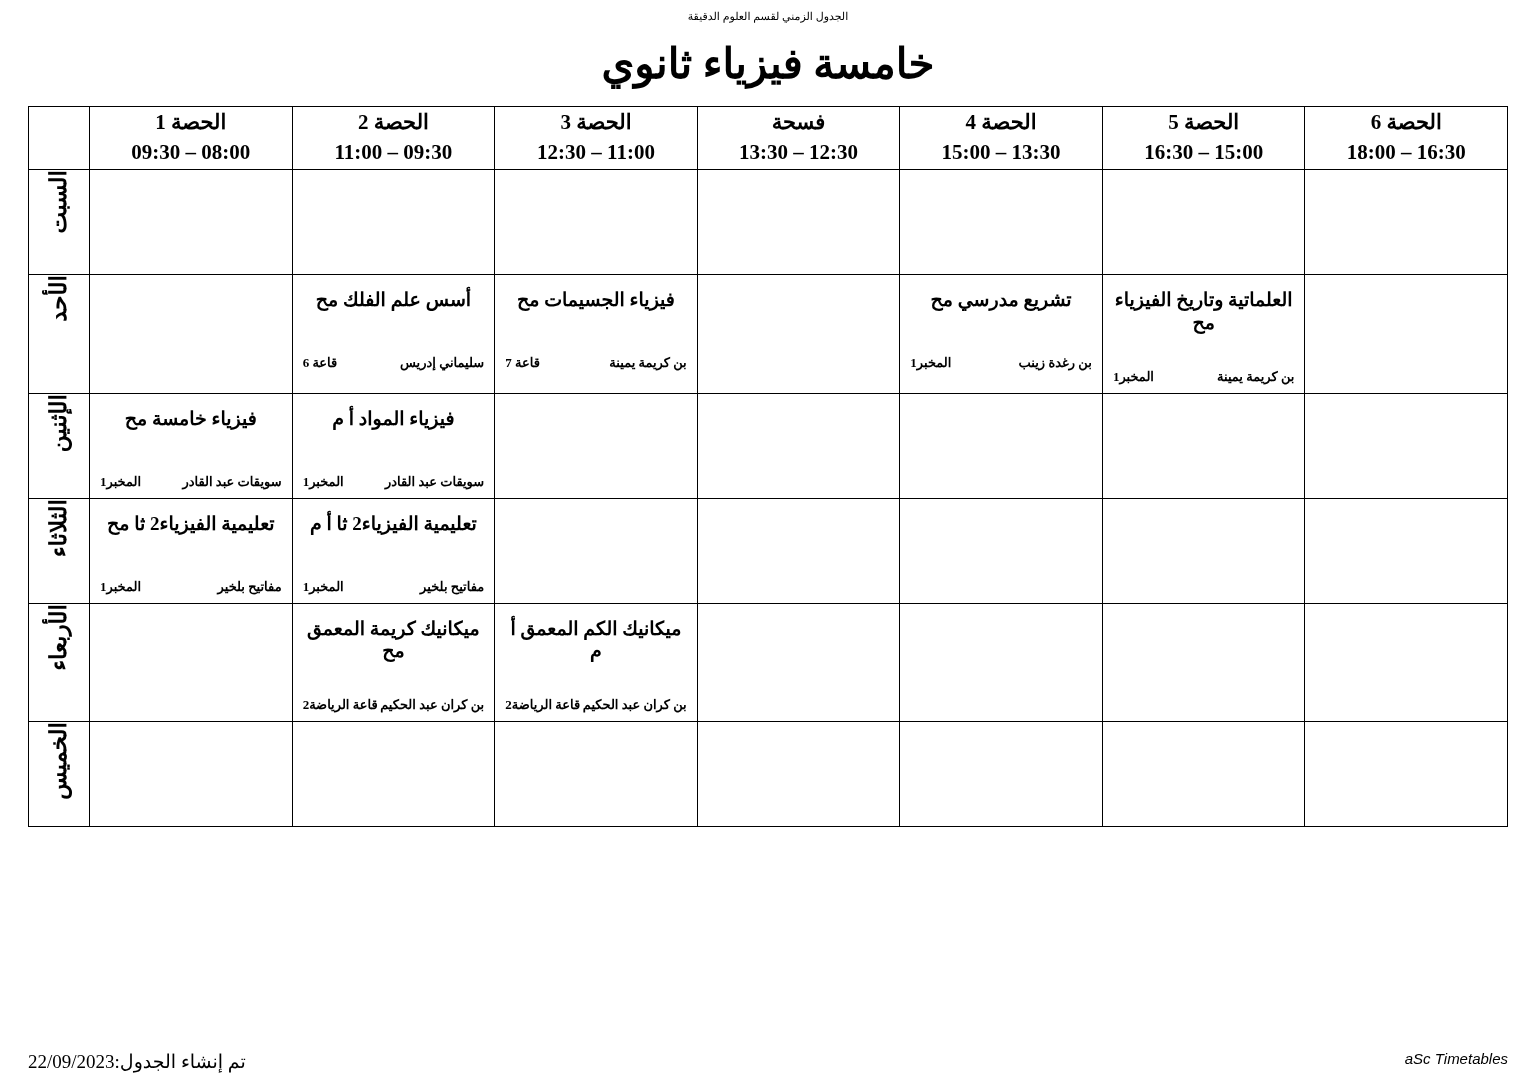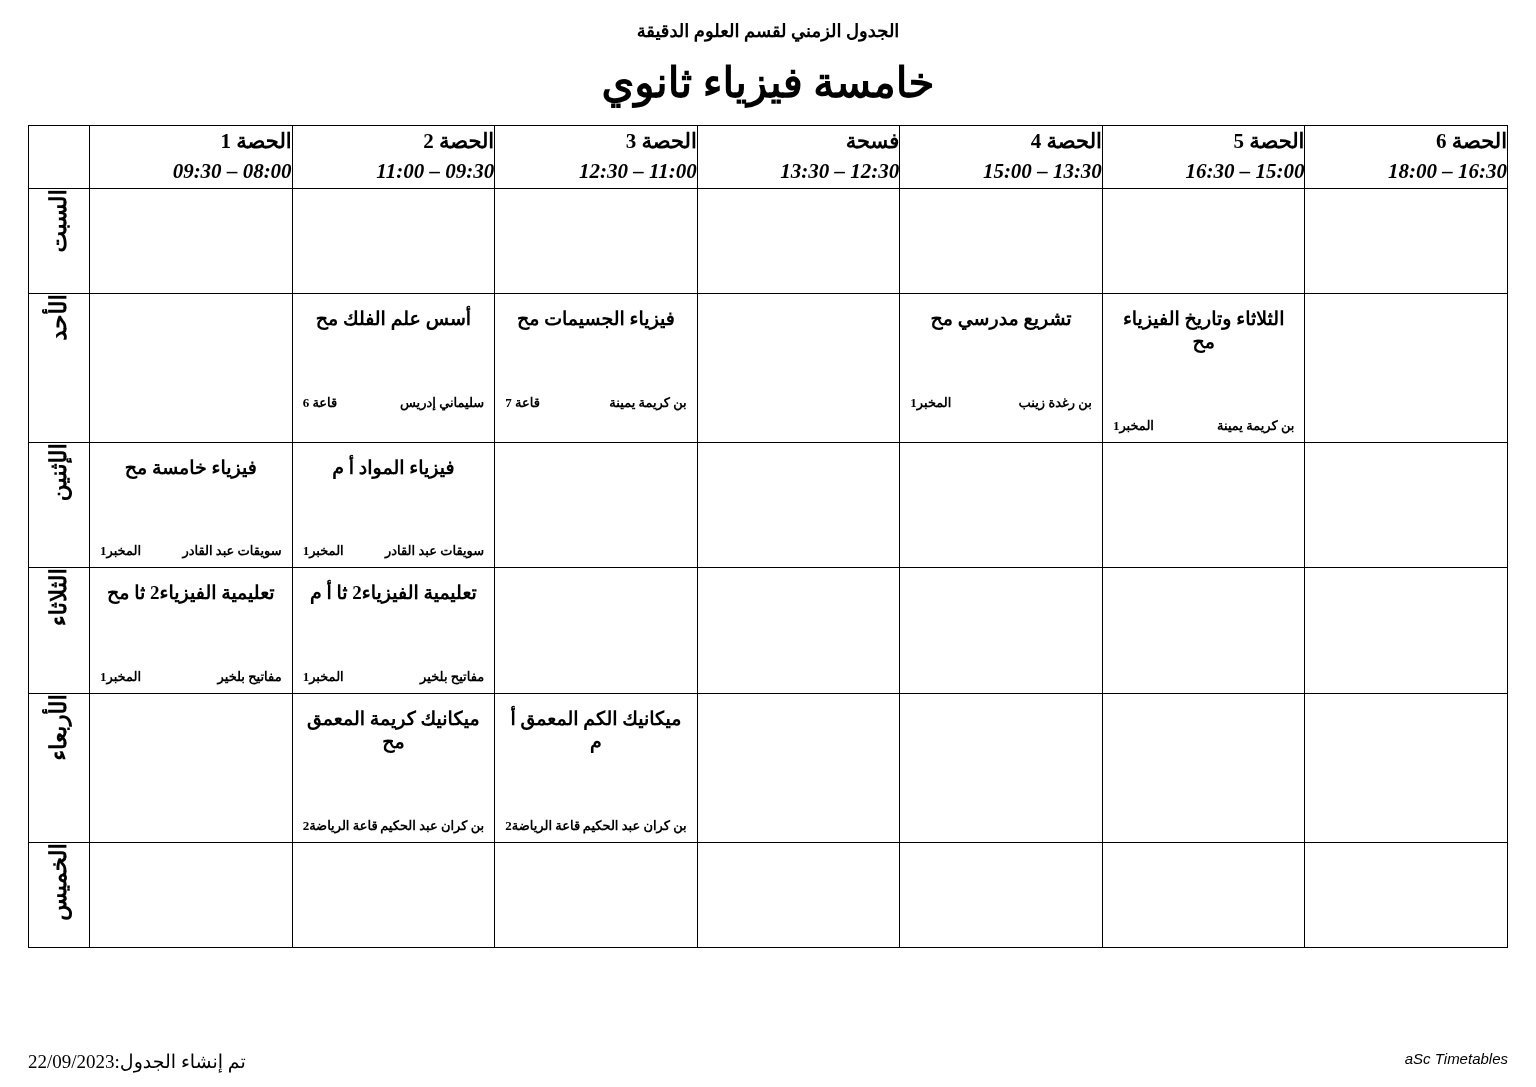--- a/index.html
+++ b/index.html
@@ -17,23 +17,23 @@
   }
   .page {
     width: 1536px;
     height: 1087px;
     position: relative;
     box-sizing: border-box;
     padding: 0 24px;
   }
   .doc-header {
     text-align: center;
-    font-size: 18px;
-    font-weight: bold;
-    padding-top: 20px;
+    font-size: 11px;
+    font-weight: normal;
+    padding-top: 10px;
     letter-spacing: 0;
   }
   .doc-title {
     text-align: center;
     font-size: 42px;
     font-weight: bold;
     margin-top: 16px;
     margin-bottom: 18px;
     font-family: "Liberation Serif", "DejaVu Serif", serif;
   }
@@ -42,29 +42,29 @@
     width: 1480px;
     margin: 0 auto;
     table-layout: fixed;
   }
   table.timetable td, table.timetable th {
     border: 1.6px solid #000;
     padding: 0;
     vertical-align: top;
   }
   .hdr-cell {
-    text-align: right;
+    text-align: center;
     font-size: 21px;
     font-weight: bold;
     padding: 10px 4px 12px 4px;
     line-height: 1.45;
     height: 62px;
   }
   .hdr-cell .p1 { display: block; }
-  .hdr-cell .p2 { display: block; font-style: italic; }
+  .hdr-cell .p2 { display: block; }
   .corner-cell {
     width: 60px;
     border: 1.6px solid #000;
   }
   .day-cell {
     width: 60px;
     text-align: center;
     vertical-align: middle;
     font-size: 23px;
     font-weight: bold;
@@ -80,21 +80,20 @@
     background: #ffffff;
   }
   .lesson {
     height: 100%;
     box-sizing: border-box;
     padding: 14px 10px 8px 10px;
     display: flex;
     flex-direction: column;
     justify-content: space-between;
     min-height: 104px;
-    gap: 30px;
   }
   .lesson .subject {
     font-size: 19px;
     font-weight: bold;
     text-align: center;
     line-height: 1.2;
   }
   .lesson .meta {
     display: flex;
     flex-direction: row;
@@ -197,21 +196,21 @@
             <div class="empty-row-cell"></div>
           </td>
           <td class="day-cell"><span class="dayv">السبت</span></td>
         </tr>
         <tr>
           <td>
             <div class="empty-row-cell"></div>
           </td>
           <td>
             <div class="lesson">
-              <div class="subject">الثلاثاء وتاريخ الفيزياء مح</div>
+              <div class="subject">العلماتية وتاريخ الفيزياء مح</div>
               <div class="meta">
                 <span class="teacher">بن كريمة يمينة</span>
                 <span class="room">المخبر1</span>
               </div>
             </div>
           </td>
           <td>
             <div class="lesson">
               <div class="subject">تشريع مدرسي مح</div>
               <div class="meta">

